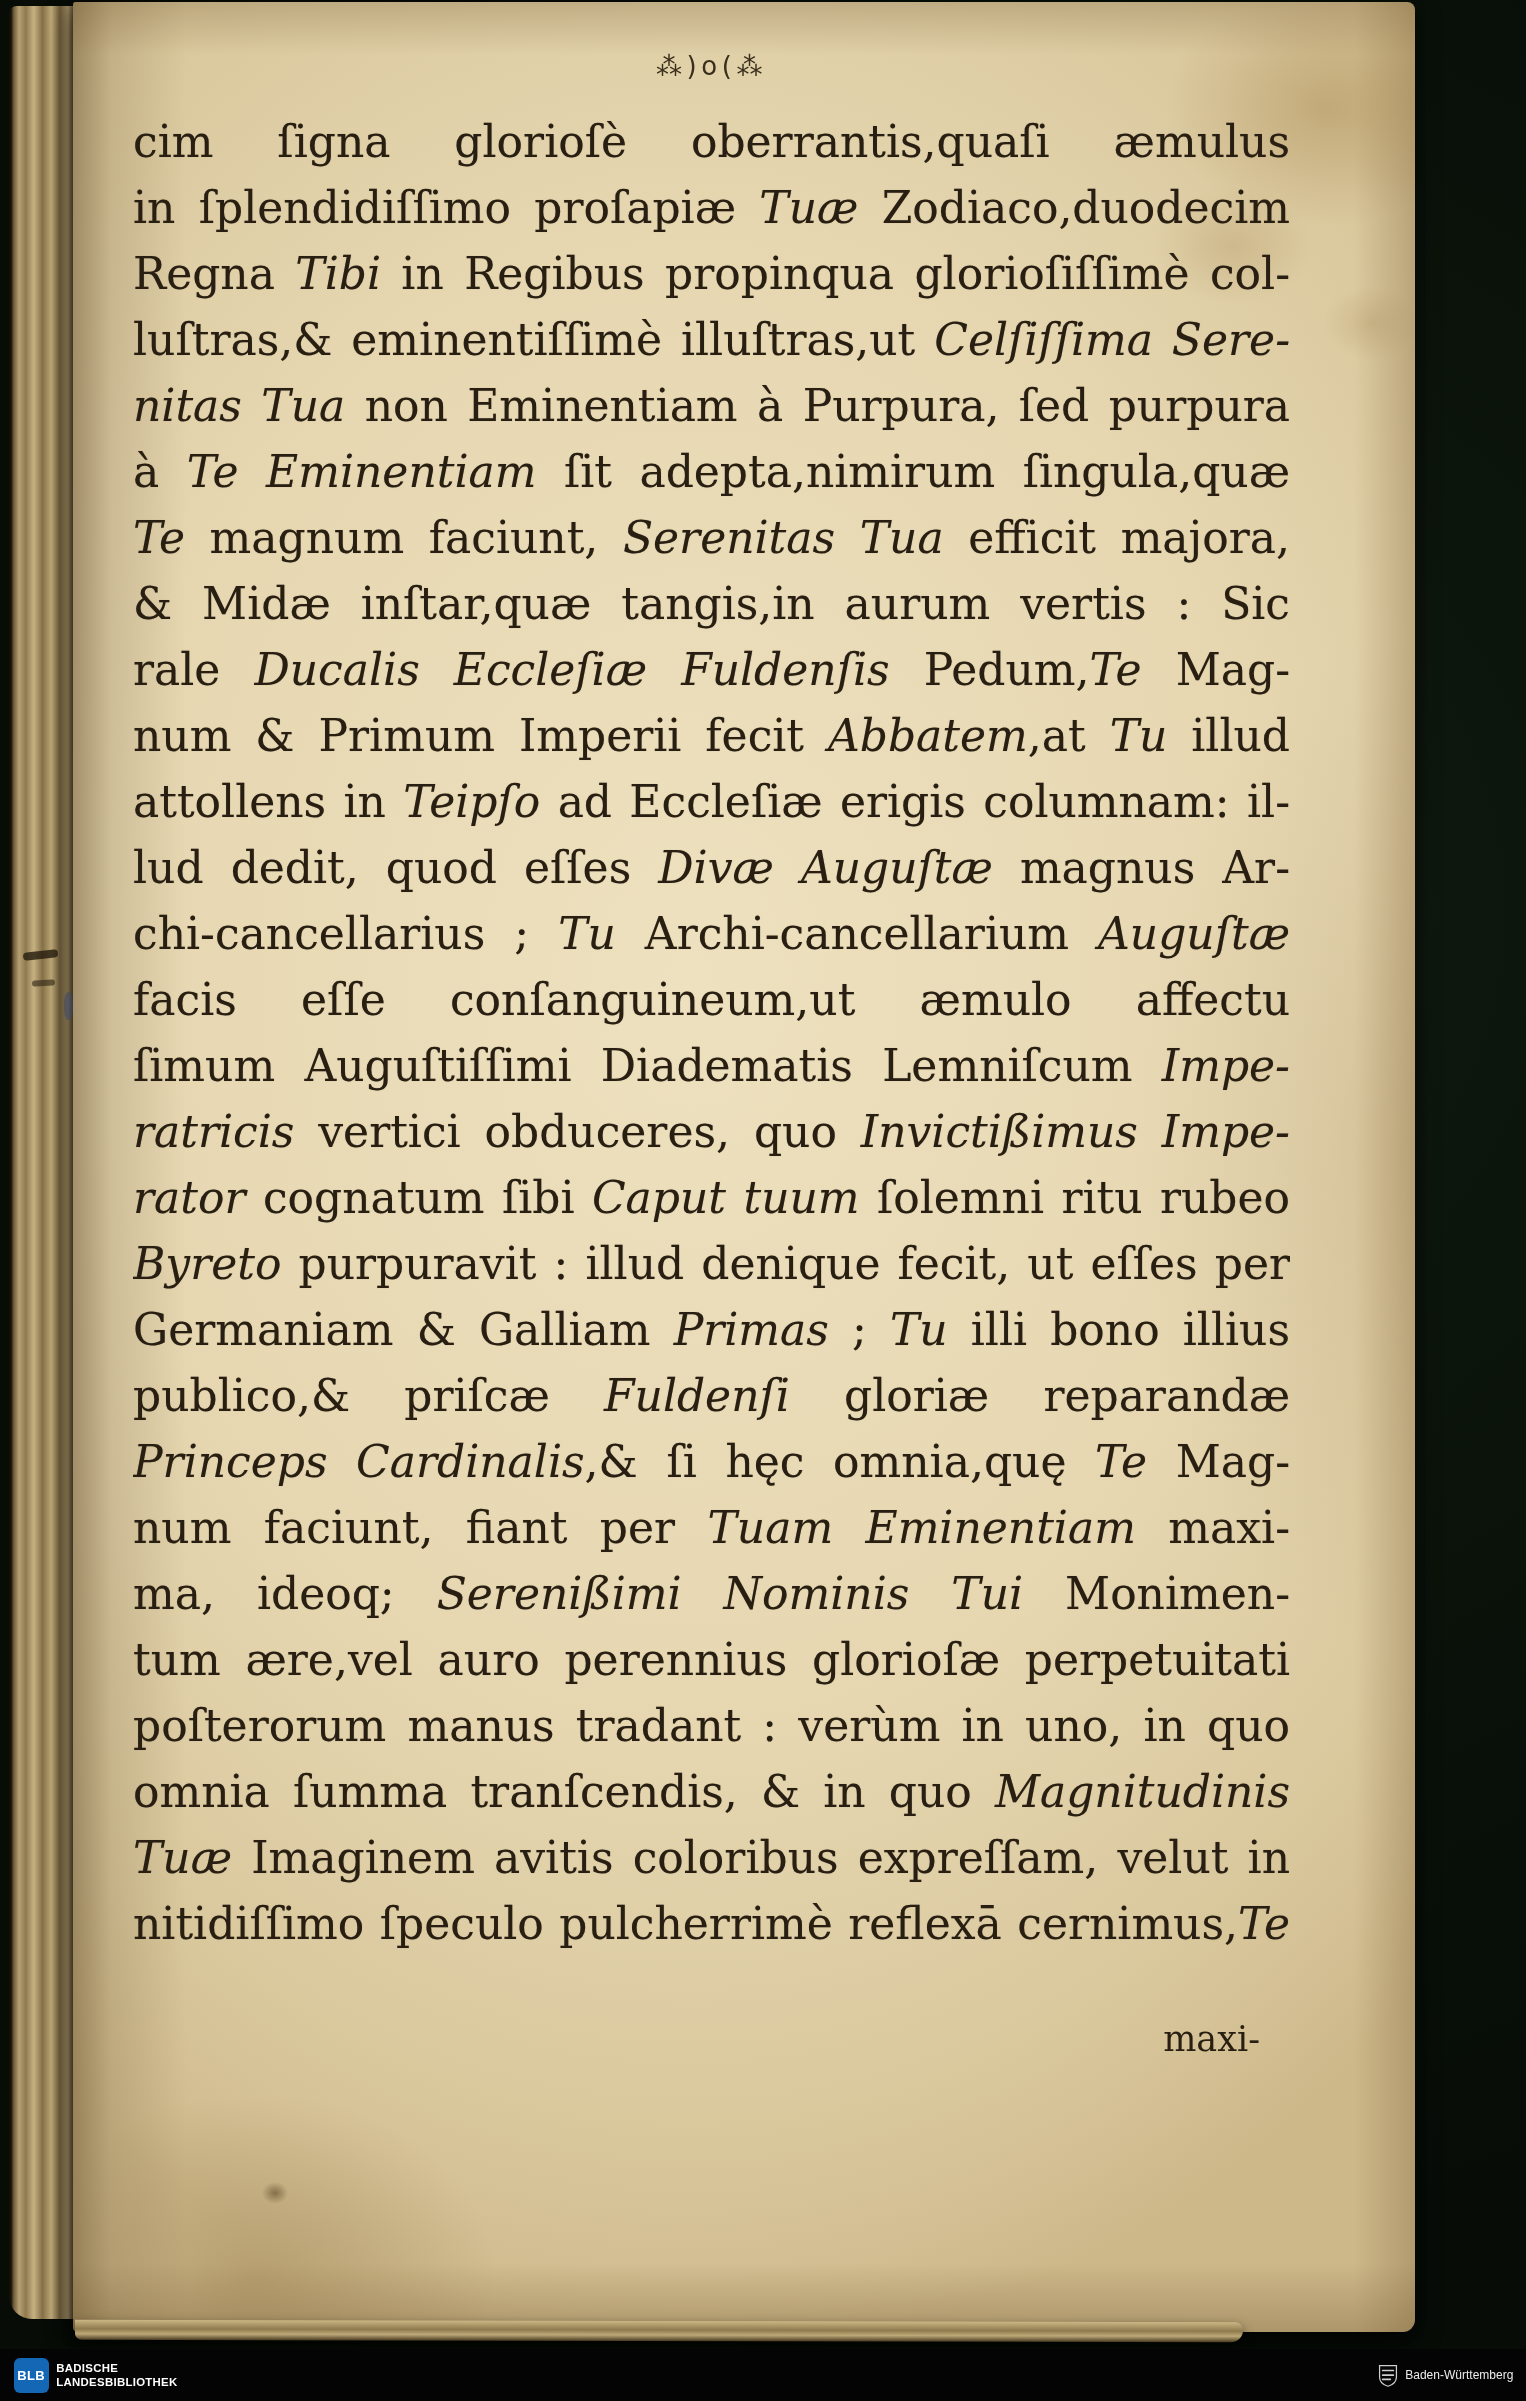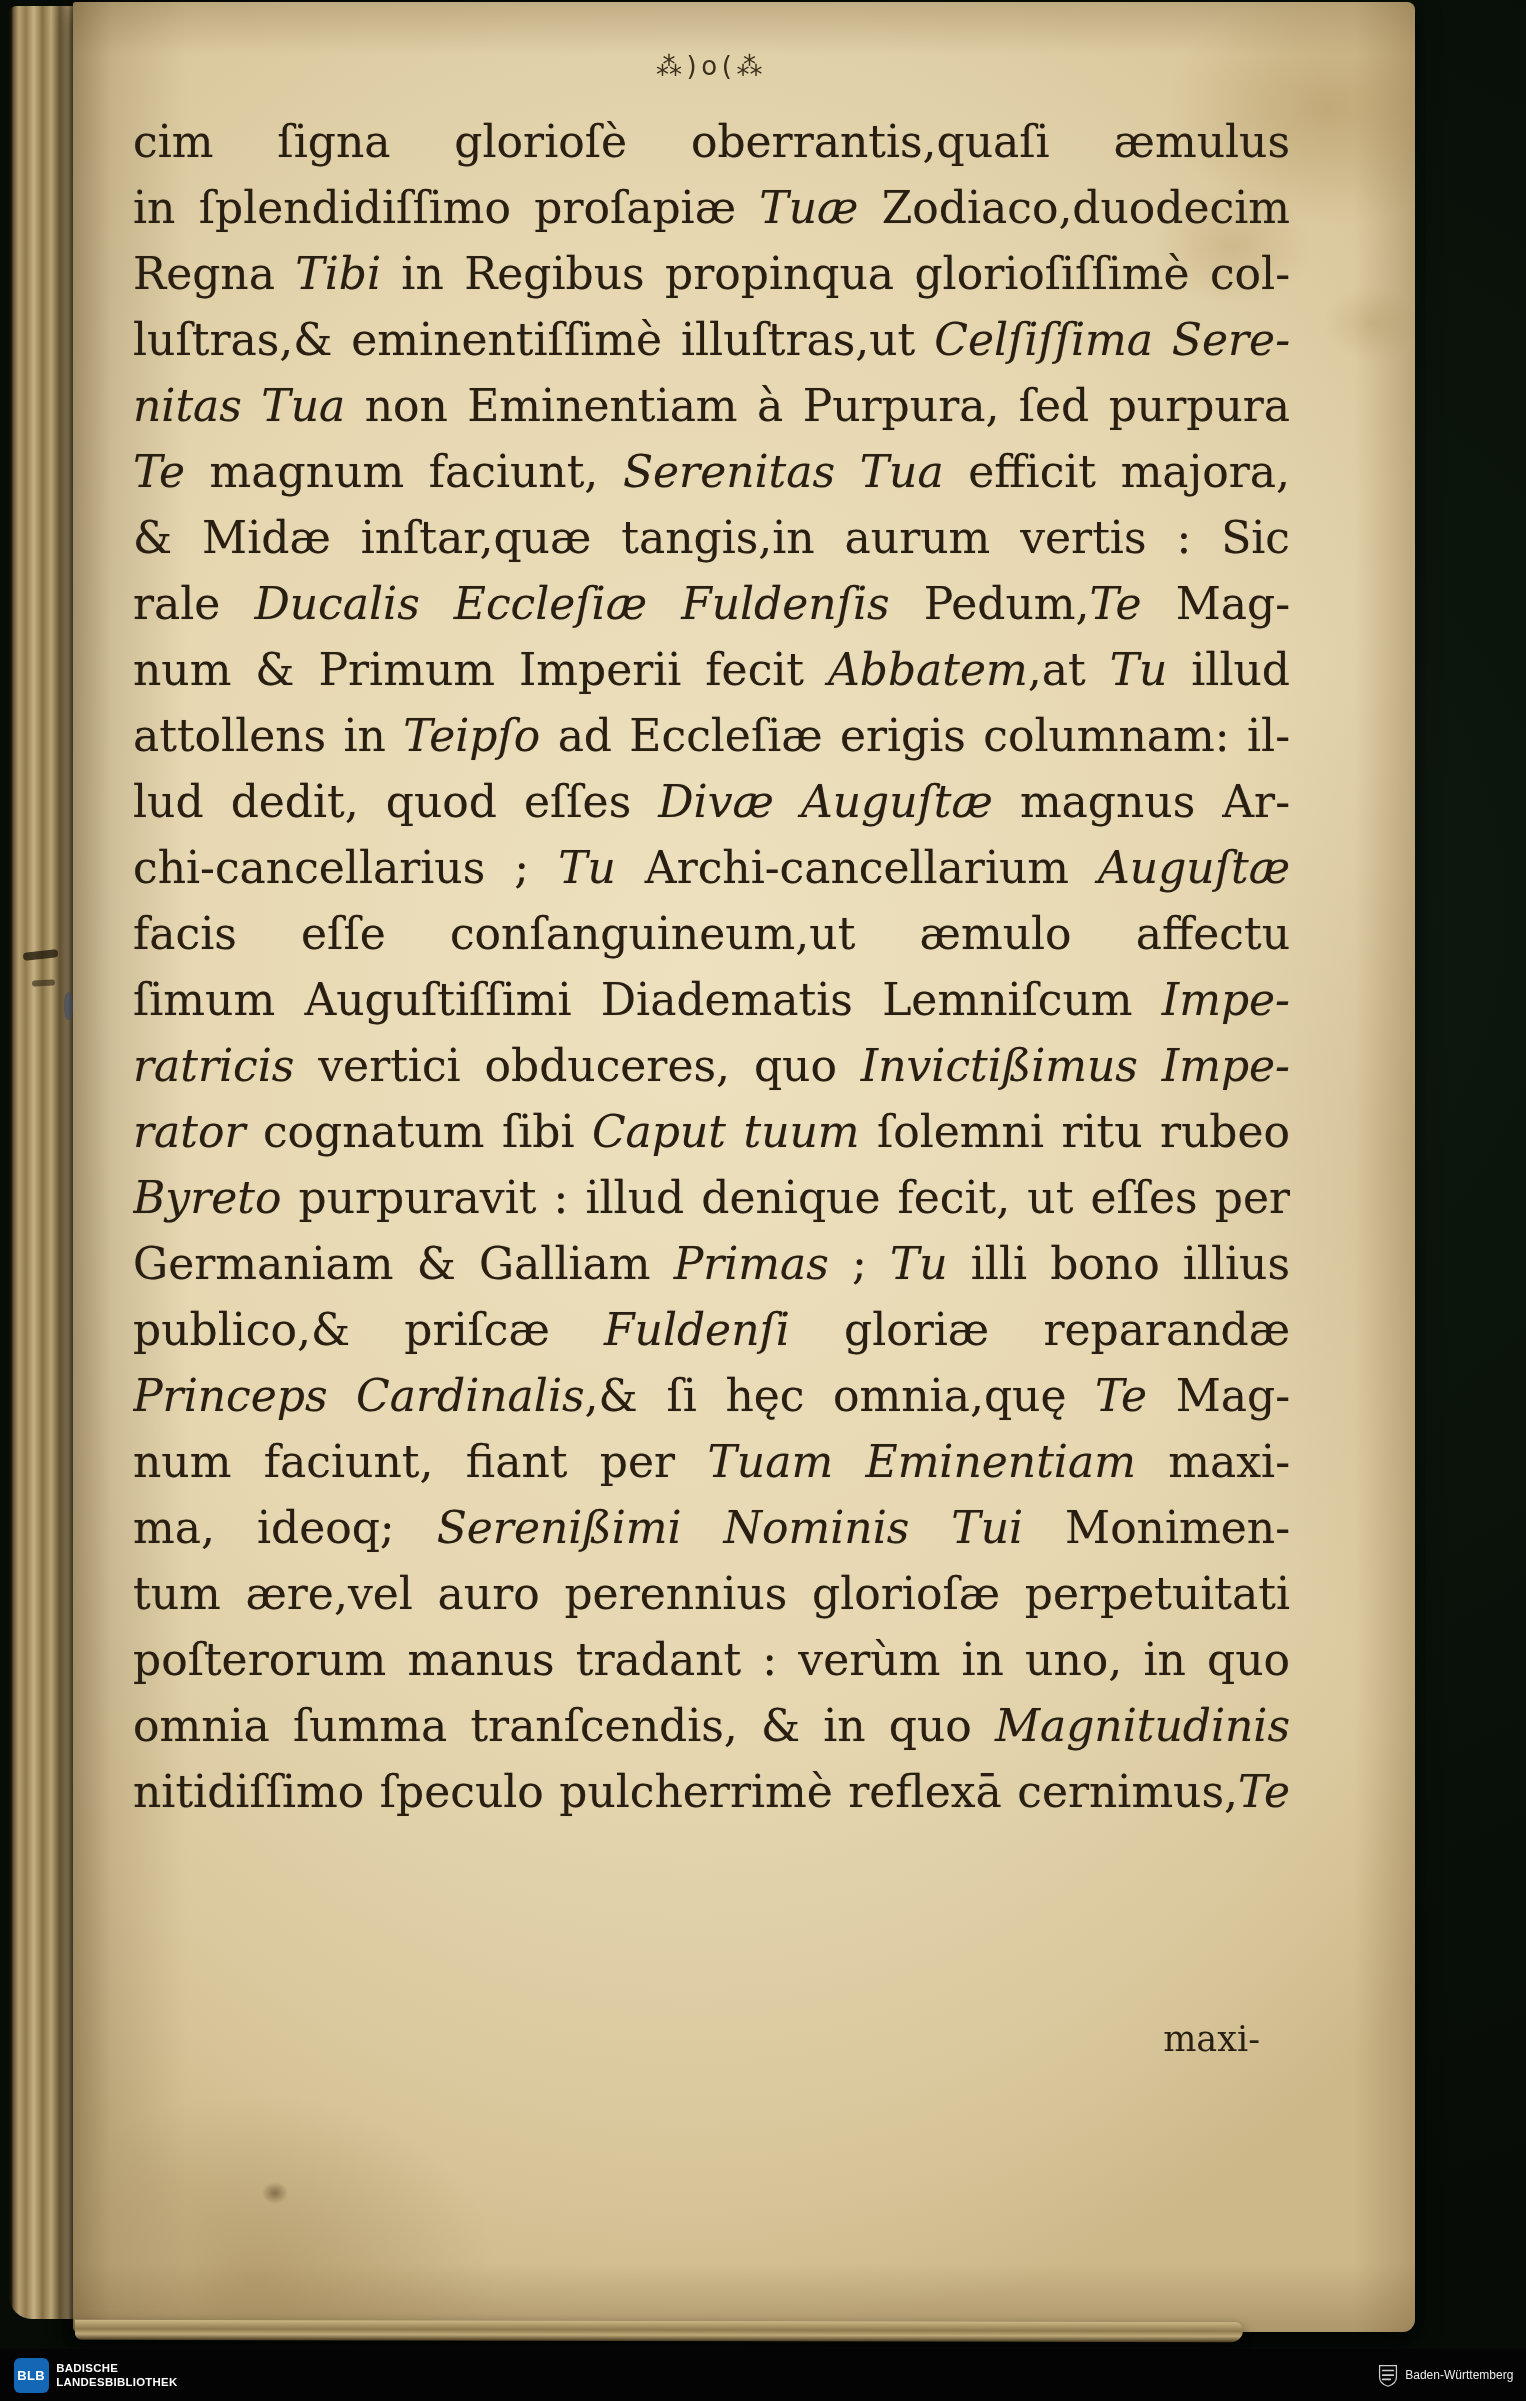--- a/index.html
+++ b/index.html
@@ -98,40 +98,42 @@
   <div class="page-stack"></div>
 
   <div class="page">
     <div class="ornament">⁂)o(⁂</div>
     <div class="text-block" style="color: rgb(40, 31, 18);">
         <div class="line"><span>cim ſigna glorioſè oberrantis,quaſi æmulus exiſtens,</span></div>
         <div class="line"><span>in ſplendidiſſimo proſapiæ </span><span class="it">Tuæ</span><span> Zodiaco,duodecim</span></div>
         <div class="line"><span>Regna </span><span class="it">Tibi</span><span> in Regibus propinqua glorioſiſſimè col-</span></div>
         <div class="line"><span>luſtras,&amp; eminentiſſimè illuſtras,ut </span><span class="it">Celſiſſima Sere-</span></div>
         <div class="line"><span class="it">nitas Tua</span><span> non Eminentiam à Purpura, ſed purpura</span></div>
+        <div class="line"><span>à </span><span class="it">Te Eminentiam</span><span> ſit adepta,nimirum ſingula,quæ</span></div>
         <div class="line"><span class="it">Te</span><span> magnum faciunt, </span><span class="it">Serenitas Tua</span><span> efficit majora,</span></div>
         <div class="line"><span>&amp; Midæ inſtar,quæ tangis,in aurum vertis : Sic Paſto-</span></div>
         <div class="line"><span>rale </span><span class="it">Ducalis Eccleſiæ Fuldenſis</span><span> Pedum,</span><span class="it">Te</span><span> Mag-</span></div>
         <div class="line"><span>num &amp; Primum Imperii fecit </span><span class="it">Abbatem</span><span>,at </span><span class="it">Tu</span><span> illud</span></div>
         <div class="line"><span>attollens in </span><span class="it">Teipſo</span><span> ad Eccleſiæ erigis columnam: il-</span></div>
         <div class="line"><span>lud dedit, quod eſſes </span><span class="it">Divæ Auguſtæ</span><span> magnus Ar-</span></div>
         <div class="line"><span>chi-cancellarius ; </span><span class="it">Tu</span><span> Archi-cancellarium </span><span class="it">Auguſtæ</span></div>
         <div class="line"><span>facis eſſe conſanguineum,ut æmulo affectu ſublimiſ-</span></div>
         <div class="line"><span>ſimum Auguſtiſſimi Diadematis Lemniſcum </span><span class="it">Impe-</span></div>
         <div class="line"><span class="it">ratricis</span><span> vertici obduceres, quo </span><span class="it">Invictißimus Impe-</span></div>
         <div class="line"><span class="it">rator</span><span> cognatum ſibi </span><span class="it">Caput tuum</span><span> ſolemni ritu rubeo</span></div>
         <div class="line"><span class="it">Byreto</span><span> purpuravit : illud denique fecit, ut eſſes per</span></div>
         <div class="line"><span>Germaniam &amp; Galliam </span><span class="it">Primas</span><span> ; </span><span class="it">Tu</span><span> illi bono illius</span></div>
         <div class="line"><span>publico,&amp; priſcæ </span><span class="it">Fuldenſi</span><span> gloriæ reparandæ primas</span></div>
         <div class="line"><span class="it">Princeps Cardinalis</span><span>,&amp; ſi hęc omnia,quę </span><span class="it">Te</span><span> Mag-</span></div>
         <div class="line"><span>num faciunt, fiant per </span><span class="it">Tuam Eminentiam</span><span> maxi-</span></div>
         <div class="line"><span>ma, ideoq; </span><span class="it">Serenißimi Nominis Tui</span><span> Monimen-</span></div>
         <div class="line"><span>tum ære,vel auro perennius glorioſæ perpetuitati in</span></div>
         <div class="line"><span>poſterorum manus tradant : verùm in uno, in quo</span></div>
         <div class="line"><span>omnia ſumma tranſcendis, &amp; in quo </span><span class="it">Magnitudinis</span></div>
+        <div class="line"><span class="it">Tuæ</span><span> Imaginem avitis coloribus expreſſam, velut in</span></div>
         <div class="line"><span>nitidiſſimo ſpeculo pulcherrimè reflexā cernimus,</span><span class="it">Te</span></div>
       </div>
     <div class="catchword">maxi-</div>
   </div>
 
   <div class="mark1"></div>
   <div class="mark2"></div>
   <div class="mark3"></div>
 
   <div class="deckle"></div>

